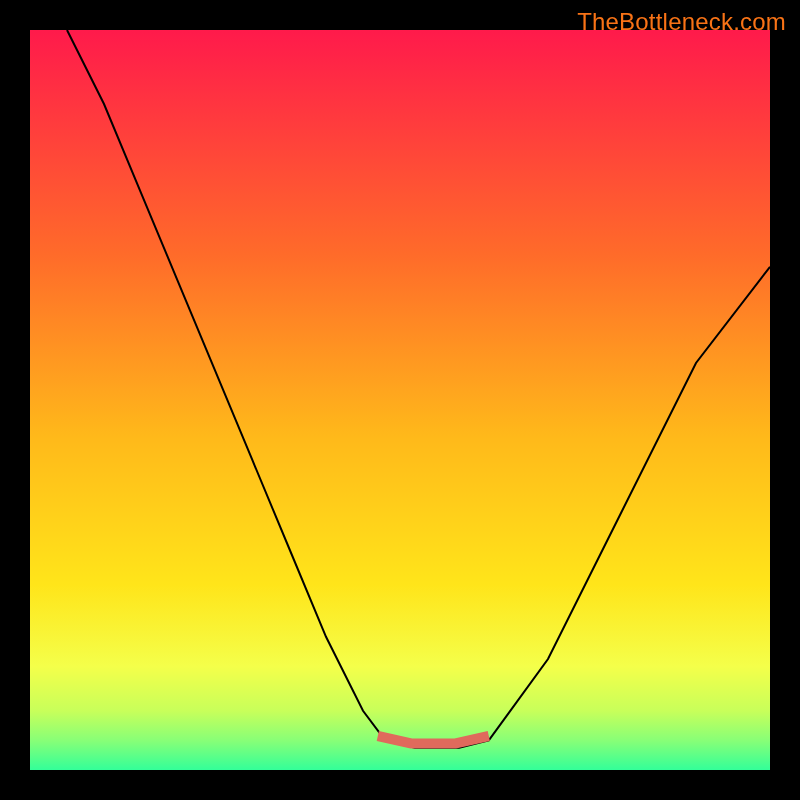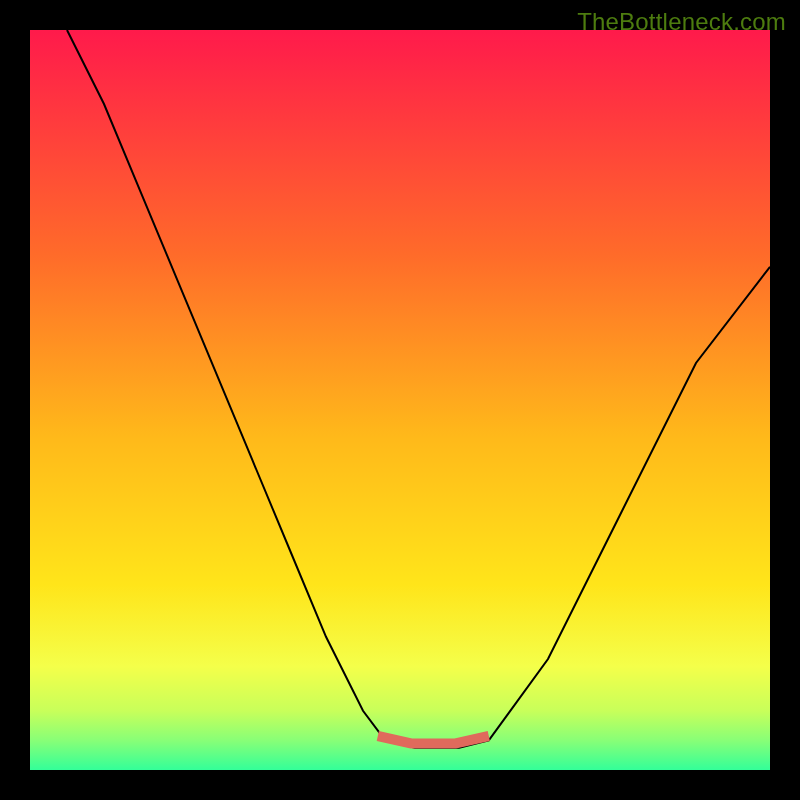--- a/index.html
+++ b/index.html
@@ -14,21 +14,21 @@
   .stage {
     position: relative;
     width: 800px;
     height: 800px;
     background: #000;
   }
   .watermark {
     position: absolute;
     top: 8px;
     right: 14px;
-    color: #4d7c0f;
+    color: #f97316;
     font-size: 24px;
     letter-spacing: 0.2px;
     font-weight: 400;
     z-index: 20;
   }
   svg.plot {
     position: absolute;
     left: 30px;
     top: 30px;
     width: 740px;

